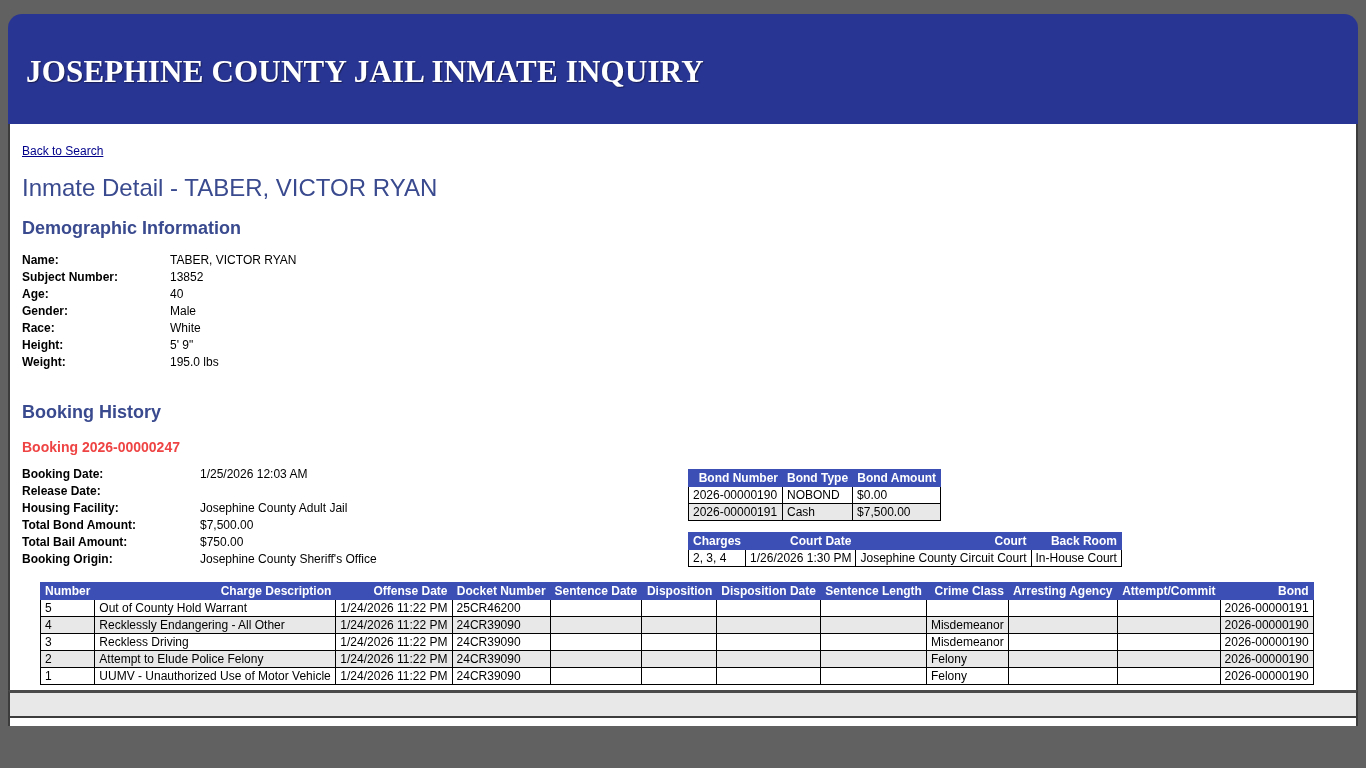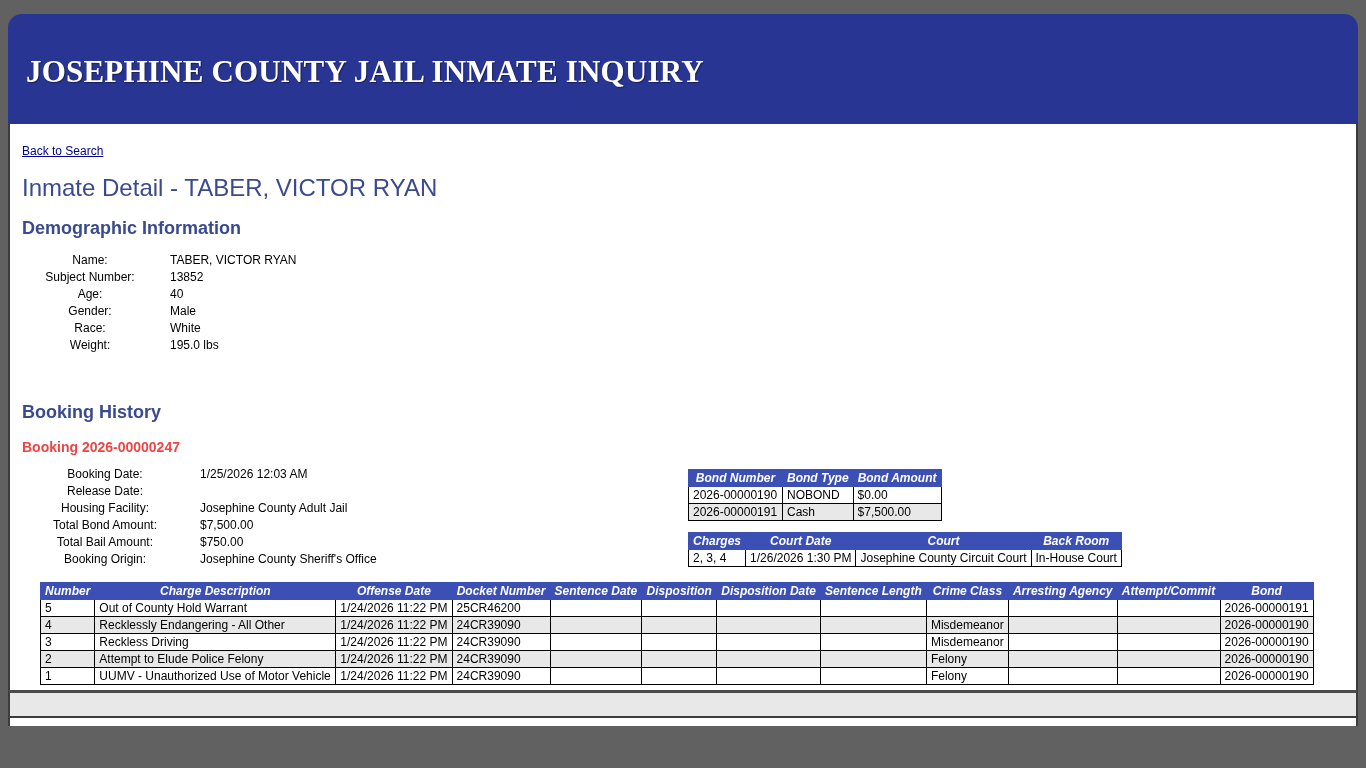--- a/index.html
+++ b/index.html
@@ -84,40 +84,39 @@
       font-weight: bold;
       color: #ef4444;
     }
     table.kv {
       position: absolute;
       border-collapse: collapse;
       font-size: 12px;
       color: #000;
     }
     table.kv td { padding: 0; height: 17px; line-height: 17px; vertical-align: middle; }
-    table.kv td.k { text-align: center; font-weight: normal; padding-right: 12px; }
+    table.kv td.k { text-align: left; font-weight: bold; padding-right: 12px; }
     table.kv td.v { text-align: left; }
 
     table.grid {
       position: absolute;
       border-collapse: collapse;
       font-size: 12px;
       color: #000;
     }
     table.grid th {
       background: #3c4fb5;
       color: #ffffff;
       font-weight: bold;
-      text-align: center;
+      text-align: right;
       padding: 0 4px;
       height: 16px;
       line-height: 16px;
       white-space: nowrap;
       border: 1px solid #3c4fb5;
-      font-style: italic;
     }
     table.grid td {
       border: 1px solid #000;
       padding: 0 4px;
       height: 17px;
       line-height: 15px;
       white-space: nowrap;
     }
     table.grid tr.alt td { background: #e8e8e8; }
   </style>
@@ -154,20 +153,24 @@
             <td class="k">Age:</td>
             <td class="v">40</td>
           </tr>
       <tr>
             <td class="k">Gender:</td>
             <td class="v">Male</td>
           </tr>
       <tr>
             <td class="k">Race:</td>
             <td class="v">White</td>
+          </tr>
+      <tr>
+            <td class="k">Height:</td>
+            <td class="v">5' 9"</td>
           </tr>
       <tr>
             <td class="k">Weight:</td>
             <td class="v">195.0 lbs</td>
           </tr>
     </tbody>
       </table>
 
     <h3 class="section-h" style="top:278px;">Booking History</h3>
 

